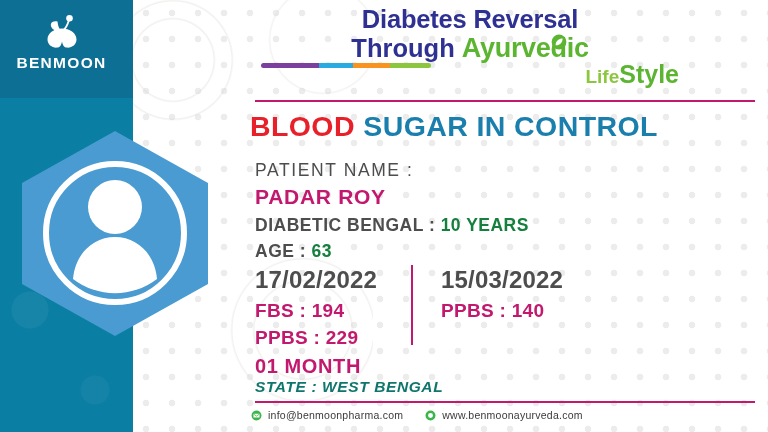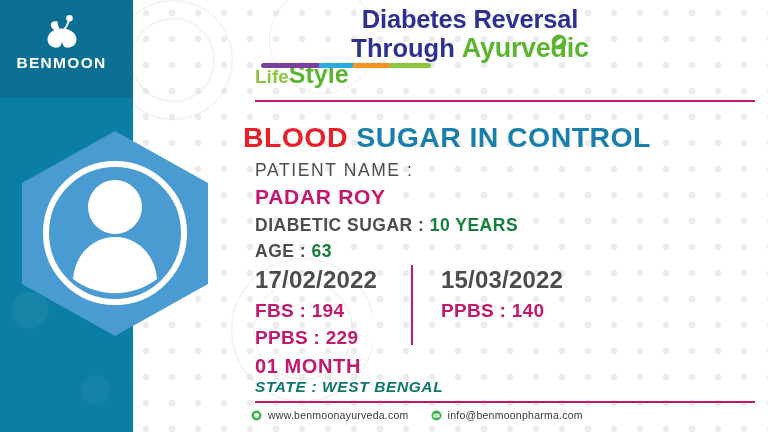--- a/index.html
+++ b/index.html
@@ -68,40 +68,40 @@
   .title-block{position:absolute;left:122px;top:6px;width:430px;text-align:center;}
   .t-line1{
     font-size:25.5px;font-weight:bold;color:#2e3192;letter-spacing:-.2px;
     line-height:1.06;white-space:nowrap;
   }
   .t-line2{
     line-height:1.06;white-space:nowrap;margin-top:1px;
   }
   .t-through{font-size:25.5px;font-weight:bold;color:#2e3192;}
   .t-ayur{font-size:27px;font-weight:bold;color:#5cb531;letter-spacing:-.3px;}
-  .t-line3{white-space:nowrap;margin-top:-3px;text-align:left;padding-right:6px;}
+  .t-line3{white-space:nowrap;margin-top:-3px;text-align:right;padding-right:6px;}
   .t-life{font-size:19px;font-weight:bold;color:#8cc63f;}
   .t-style{font-size:25px;font-weight:bold;color:#5cb531;}
   .leafdot{position:absolute;left:296px;top:28px;}
   .colorbar{
     position:absolute;left:128px;top:63px;width:170px;height:5px;border-radius:3px;
     background:linear-gradient(to right,
       #7b3f9d 0%, #7b3f9d 34%,
       #29abe2 34%, #29abe2 54%,
       #f7931e 54%, #f7931e 76%,
       #8cc63f 76%, #8cc63f 100%);
   }
   .rule{
     position:absolute;height:1.6px;background:#c2186e;
   }
   .rule-top{left:122px;top:100px;width:500px;}
   .rule-bottom{left:122px;top:401px;width:500px;}
   .heading{
-    position:absolute;left:110px;top:110px;width:510px;
-    font-size:28.5px;font-weight:bold;letter-spacing:.4px;white-space:nowrap;margin-top:11px;
+    position:absolute;left:117px;top:110px;width:510px;
+    font-size:28.5px;font-weight:bold;letter-spacing:.4px;white-space:nowrap;
   }
   .h-red{color:#e8202a;}
   .h-blue{color:#1b7fad;}
   .patient{position:absolute;left:122px;top:158px;}
   .p-label{
     font-size:17.5px;color:#4d4d4d;letter-spacing:1.6px;line-height:1.45;
   }
   .p-name{
     font-size:21px;font-weight:bold;color:#c2186e;letter-spacing:.7px;line-height:1.35;
   }
@@ -188,21 +188,21 @@
     <div class="rule rule-top"></div>
 
     <div class="heading">
       <span class="h-red">BLOOD</span><span class="h-blue"> SUGAR IN CONTROL</span>
     </div>
 
     <div class="patient">
       <div class="p-label">PATIENT NAME :</div>
       <div class="p-name">PADAR ROY</div>
       <div class="p-row">
-        <span>DIABETIC SUGAR : </span><span class="p-val">10 YEARS</span>
+        <span>DIABETIC BENGAL : </span><span class="p-val">10 YEARS</span>
       </div>
       <div class="p-row">
         <span>AGE : </span><span class="p-val">63</span>
       </div>
     </div>
 
     <div class="readings">
       <div class="rcol a">
         <div class="r-date">17/02/2022</div>
         <div class="r-item">FBS : 194</div>
@@ -214,31 +214,31 @@
         <div class="r-item">PPBS : 140</div>
       </div>
     </div>
 
     <div class="duration">01 MONTH</div>
     <div class="state">STATE : WEST BENGAL</div>
 
     <div class="rule rule-bottom"></div>
 
     <div class="footer">
-      <div class="fitem">
-        <svg width="11" height="11" viewBox="0 0 12 12">
-          <circle cx="6" cy="6" r="5.4" fill="#39b54a"></circle>
-          <circle cx="6" cy="6" r="2.7" fill="#ffffff"></circle>
-        </svg>
-        <span class="ftext">www.benmoonayurveda.com</span>
-      </div>
       <div class="fitem">
         <svg width="11" height="11" viewBox="0 0 12 12">
           <circle cx="6" cy="6" r="5.4" fill="#39b54a"></circle>
           <rect x="2.7" y="4.1" width="6.6" height="4.2" rx=".5" fill="#ffffff"></rect>
           <path d="M2.9 4.5 L6 6.7 L9.1 4.5" stroke="#39b54a" stroke-width=".85" fill="none" stroke-linecap="round"></path>
         </svg>
         <span class="ftext">info@benmoonpharma.com</span>
       </div>
+      <div class="fitem">
+        <svg width="11" height="11" viewBox="0 0 12 12">
+          <circle cx="6" cy="6" r="5.4" fill="#39b54a"></circle>
+          <circle cx="6" cy="6" r="2.7" fill="#ffffff"></circle>
+        </svg>
+        <span class="ftext">www.benmoonayurveda.com</span>
+      </div>
     </div>
 
   </div>
 </div>
 
 </body></html>

